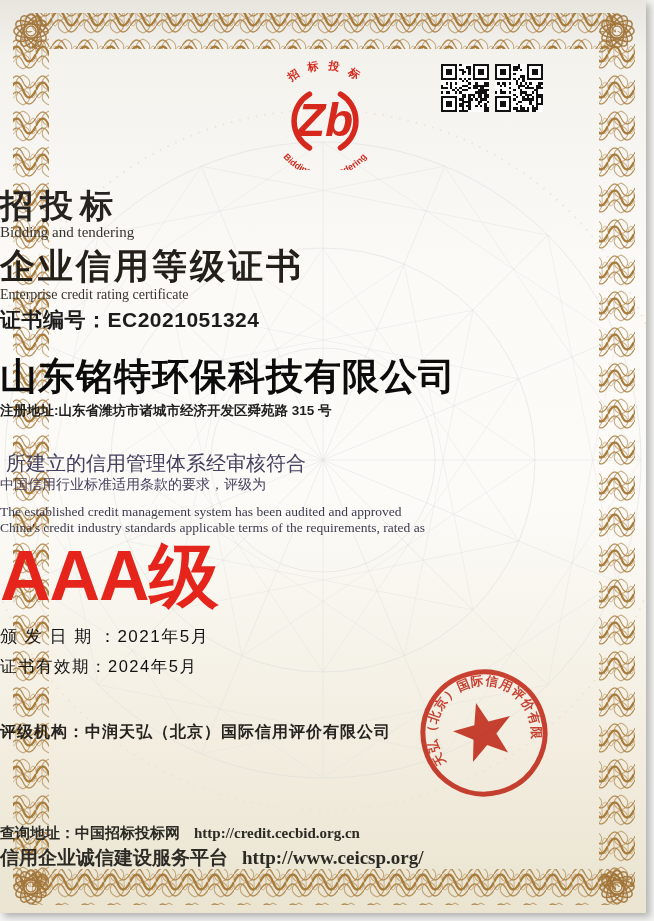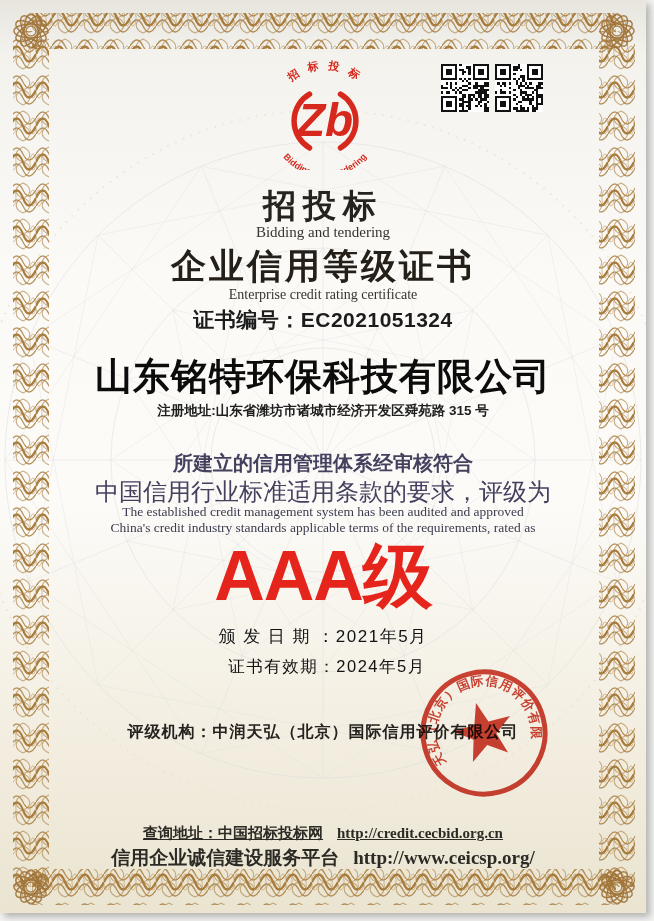--- a/index.html
+++ b/index.html
@@ -5,38 +5,38 @@
   html,body{margin:0;padding:0;background:#e9e9e9;}
   .stage{position:relative;width:654px;height:921px;background:#f4f4f2;overflow:hidden;
          font-family:"Liberation Sans","DejaVu Sans",sans-serif;}
   .page{position:absolute;left:0;top:0;width:646px;height:913px;
         background:linear-gradient(180deg,#e7e5de 0%,#f3f2ed 6%,#fbfaf7 30%,#fcfbf8 55%,#f2eddf 82%,#eae4d1 100%);
         box-shadow:4px 4px 7px rgba(100,100,100,.45);}
   svg.layer{position:absolute;left:0;top:0;pointer-events:none;}
   #watermark{z-index:1;}
   #border-ornament{z-index:2;}
   .content{position:absolute;z-index:5;left:0;top:0;width:646px;height:913px;}
-  .row{position:absolute;left:0;right:0;text-align:center;white-space:nowrap;}
+  .row{position:absolute;left:0;right:0;text-align:left;white-space:nowrap;}
   .serif{font-family:"Liberation Serif","DejaVu Serif",serif;}
   .title-cn{top:184px;font-size:33px;font-weight:700;letter-spacing:7px;color:#262220;}
   .title-en{top:224px;font-size:15px;color:#38332f;}
   .subtitle-cn{top:243px;font-size:35px;font-weight:700;letter-spacing:3px;color:#242019;}
   .subtitle-en{top:287px;font-size:14px;color:#38332f;}
   .certno{top:306px;font-size:21px;font-weight:600;color:#1c1c1c;letter-spacing:.5px;}
   .company{top:334px;font-size:37px;font-weight:900;color:#0c0c0c;letter-spacing:1px;margin-top:18px;}
   .address{top:402px;font-size:13.5px;font-weight:600;color:#1f1f1f;}
-  .stmt-cn1{top:450px;font-size:20px;font-weight:700;color:#45405e;}
-  .stmt-cn2{top:476px;font-size:24px;font-weight:500;color:#45405e;}
+  .stmt-cn1{top:450px;font-size:20px;font-weight:400;color:#45405e;margin-left:6px;}
+  .stmt-cn2{top:476px;font-size:14px;font-weight:500;color:#45405e;}
   .stmt-en1{top:504px;font-size:13.5px;color:#3c3c50;}
   .stmt-en2{top:520px;font-size:13.5px;color:#3c3c50;}
   .rating{top:538px;font-size:70px;font-weight:900;color:#e5251b;letter-spacing:-1px;line-height:1.1;}
   .date1{top:625px;font-size:17px;color:#121212;letter-spacing:1.5px;}
-  .date2{top:656px;font-size:16.5px;color:#121212;letter-spacing:1.5px;padding-left:8px;}
+  .date2{top:656px;font-size:16.5px;color:#121212;letter-spacing:1.5px;}
   .agency{top:722px;font-size:16px;font-weight:700;color:#25221f;letter-spacing:1px;}
-  .footer1{top:824px;font-size:15px;font-weight:700;color:#2c2a25;text-decoration:underline;}
+  .footer1{top:824px;font-size:15px;font-weight:700;color:#2c2a25;}
   .footer2{top:845px;font-size:19px;font-weight:700;color:#2c2a25;}
   .footer1 .url,.footer2 .url{margin-left:14px;font-weight:700;}
   .qr{position:absolute;top:64px;width:48px;height:48px;z-index:5;}
   #qr1{left:441px;} #qr2{left:495px;}
   #logo{position:absolute;left:260px;top:56px;width:130px;height:114px;z-index:5;}
   #seal{position:absolute;left:402px;top:651px;width:164px;height:164px;z-index:8;
         mix-blend-mode:multiply;opacity:.93;}
 </style>
 </head>
 <body>

